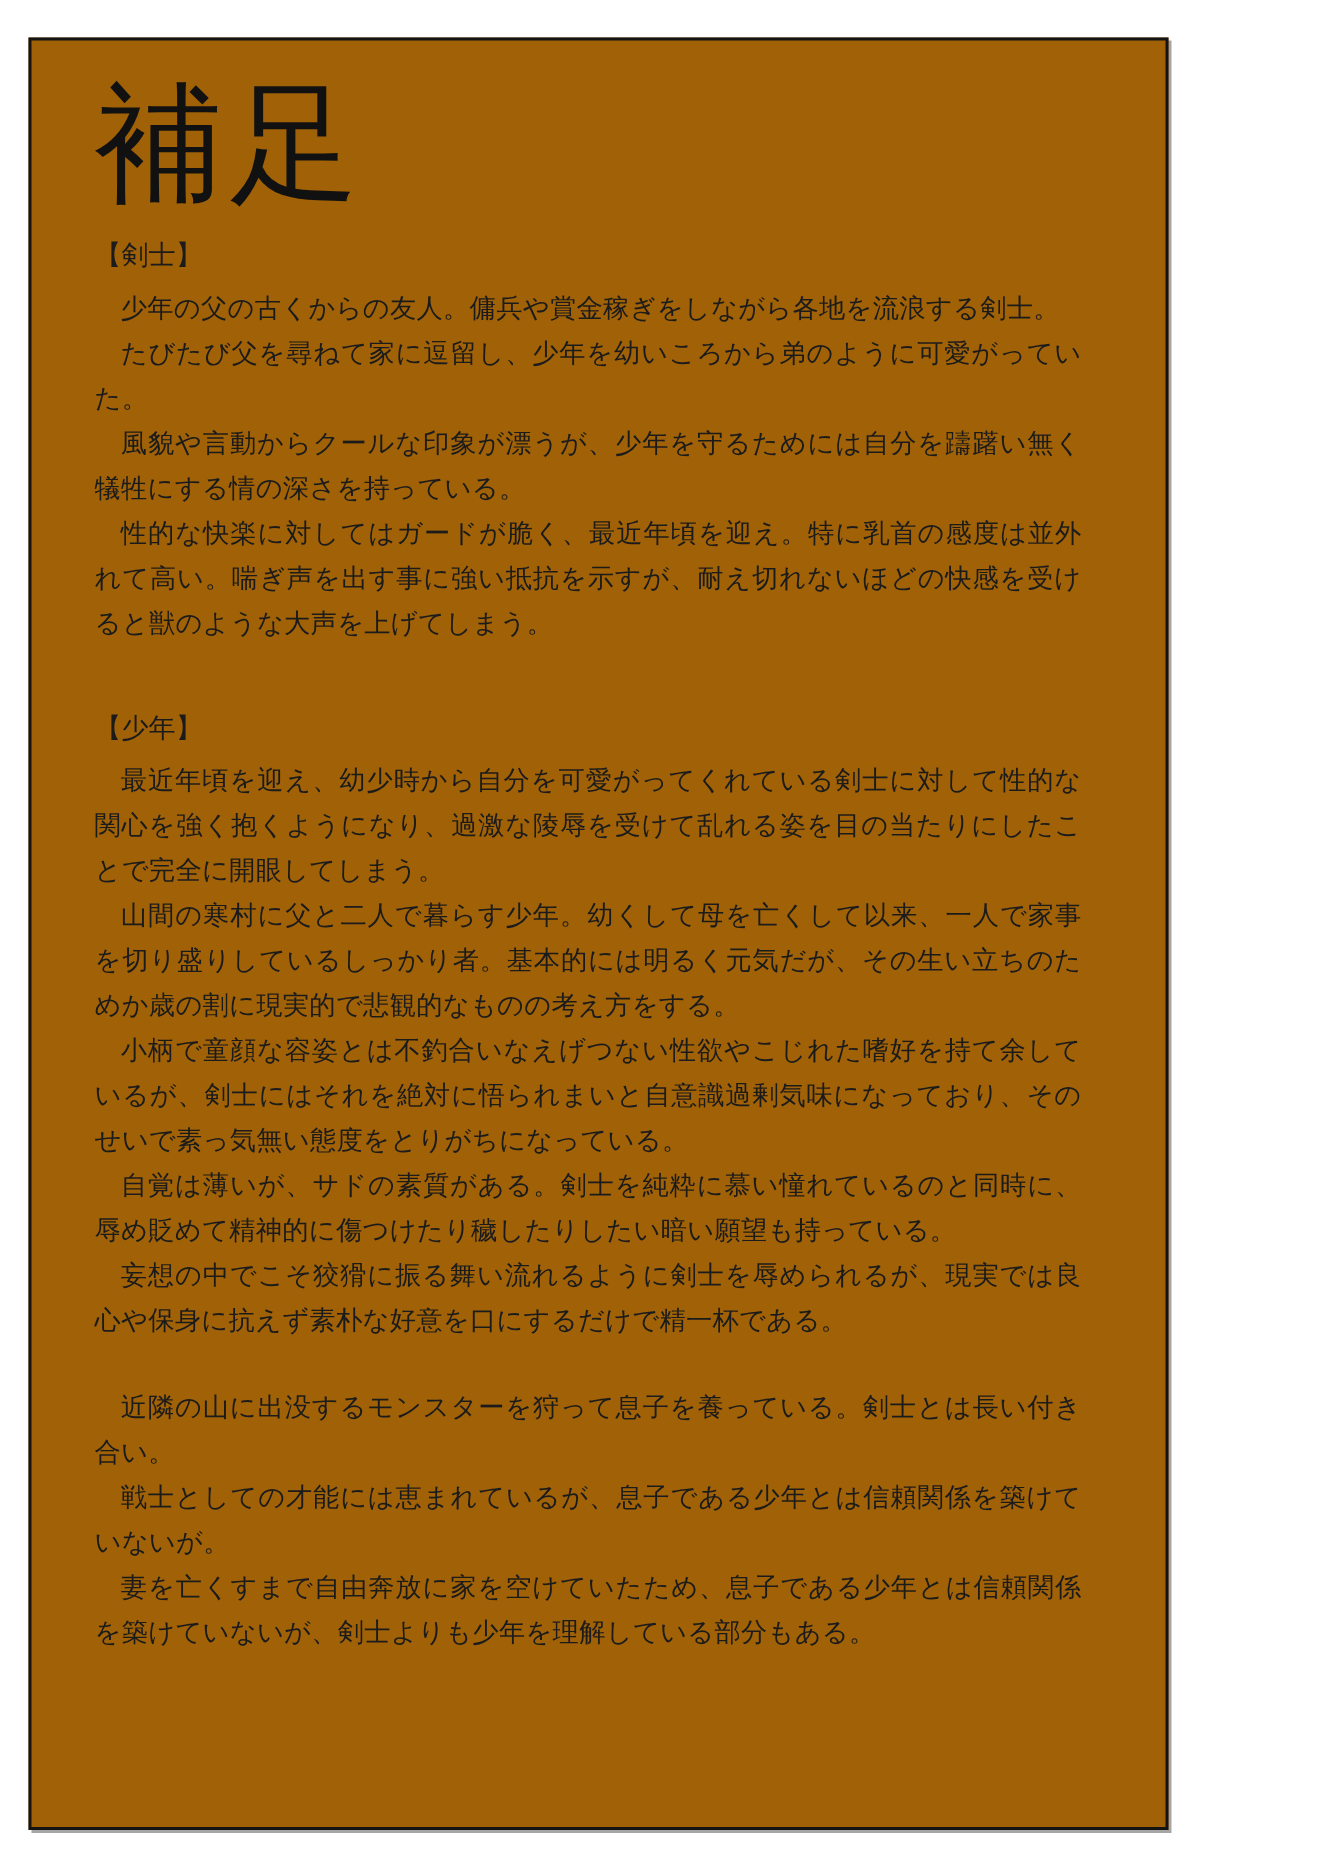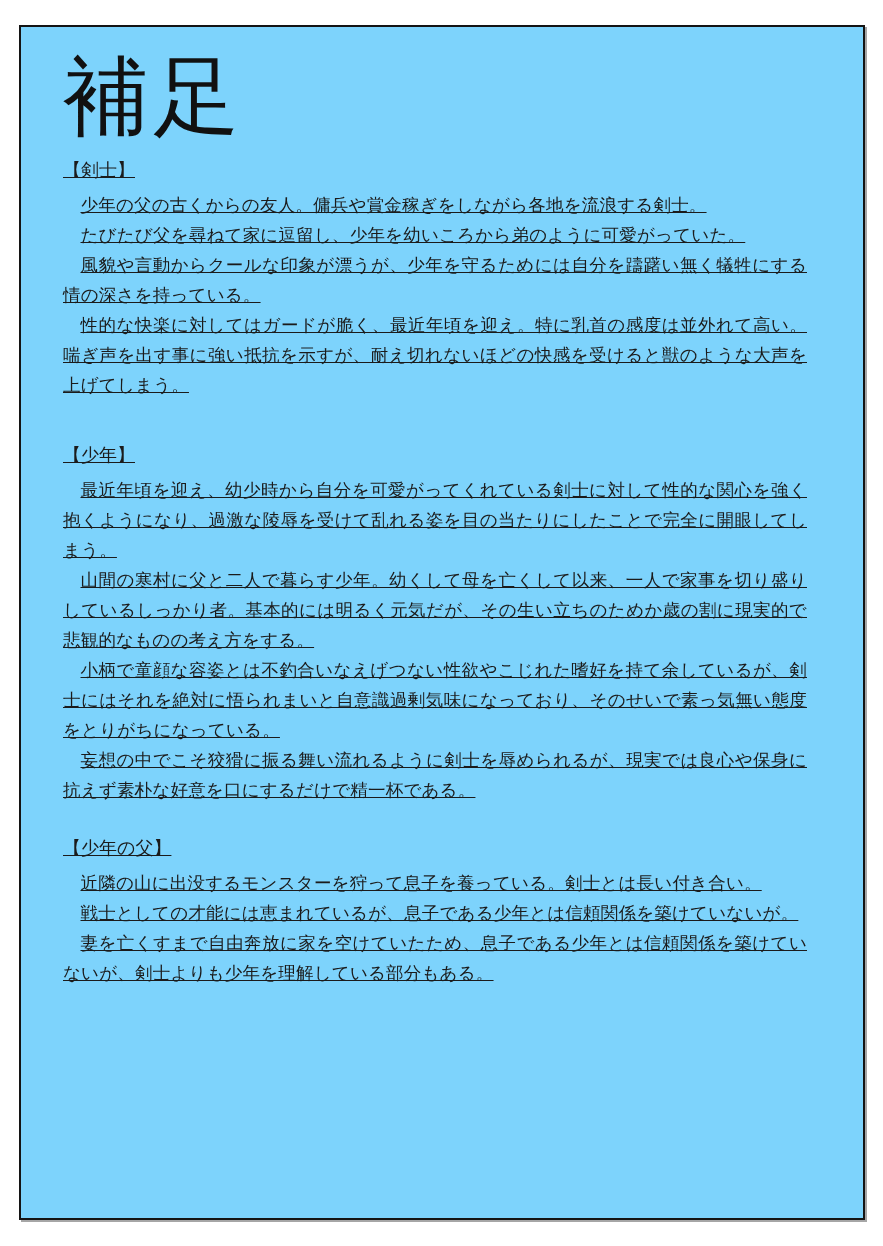--- a/index.html
+++ b/index.html
@@ -12,37 +12,37 @@
     height: 1246px;
     position: relative;
     overflow: hidden;
     font-family: "Liberation Sans", sans-serif;
     color: #1b1b1b;
   }
   .sheet {
     position: absolute;
     left: 19px;
     top: 25px;
-    width: 846px;
+    width: 760px;
     height: 1195px;
     box-sizing: border-box;
     border: 2px solid #141414;
     box-shadow: 2px 2px 0 rgba(0,0,0,0.35);
-    background: #7dd3fc;
+    background: #a16207;
     padding: 26px 56px 0 42px;
   }
   h1.doc-title {
     margin: 0 0 16px 0;
     font-size: 86px;
     line-height: 1.0;
     font-weight: 400;
     letter-spacing: 4px;
     color: #111111;
   }
-  section { margin: 0; text-decoration: underline; }
+  section { margin: 0; }
   h2.sec-heading {
     margin: 0 0 5px 0;
     font-size: 18px;
     font-weight: 400;
     line-height: 30px;
     color: #1b1b1b;
   }
   section.gap-lg { margin-top: 40px; }
   section.gap-md { margin-top: 28px; }
   p.para {
@@ -81,23 +81,23 @@
     <p class="para">たびたび父を尋ねて家に逗留し、少年を幼いころから弟のように可愛がっていた。</p>
     <p class="para">風貌や言動からクールな印象が漂うが、少年を守るためには自分を躊躇い無く犠牲にする情の深さを持っている。</p>
     <p class="para">性的な快楽に対してはガードが脆く、最近年頃を迎え。特に乳首の感度は並外れて高い。喘ぎ声を出す事に強い抵抗を示すが、耐え切れないほどの快感を受けると獣のような大声を上げてしまう。</p>
   </section>
 
   <section class="gap-lg">
     <h2 class="sec-heading">【少年】</h2>
     <p class="para">最近年頃を迎え、幼少時から自分を可愛がってくれている剣士に対して性的な関心を強く抱くようになり、過激な陵辱を受けて乱れる姿を目の当たりにしたことで完全に開眼してしまう。</p>
     <p class="para">山間の寒村に父と二人で暮らす少年。幼くして母を亡くして以来、一人で家事を切り盛りしているしっかり者。基本的には明るく元気だが、その生い立ちのためか歳の割に現実的で悲観的なものの考え方をする。</p>
     <p class="para">小柄で童顔な容姿とは不釣合いなえげつない性欲やこじれた嗜好を持て余しているが、剣士にはそれを絶対に悟られまいと自意識過剰気味になっており、そのせいで素っ気無い態度をとりがちになっている。</p>
+    <p class="para">自覚は薄いが、サドの素質がある。剣士を純粋に慕い憧れているのと同時に、辱め貶めて精神的に傷つけたり穢したりしたい暗い願望も持っている。</p>
     <p class="para">妄想の中でこそ狡猾に振る舞い流れるように剣士を辱められるが、現実では良心や保身に抗えず素朴な好意を口にするだけで精一杯である。</p>
   </section>
 
   <section class="gap-md">
-    <h2 class="sec-heading">【少年の父】</h2>
     <p class="para">近隣の山に出没するモンスターを狩って息子を養っている。剣士とは長い付き合い。</p>
     <p class="para">戦士としての才能には恵まれているが、息子である少年とは信頼関係を築けていないが。</p>
     <p class="para">妻を亡くすまで自由奔放に家を空けていたため、息子である少年とは信頼関係を築けていないが、剣士よりも少年を理解している部分もある。</p>
   </section>
 
 </div>
 
 </body></html>

